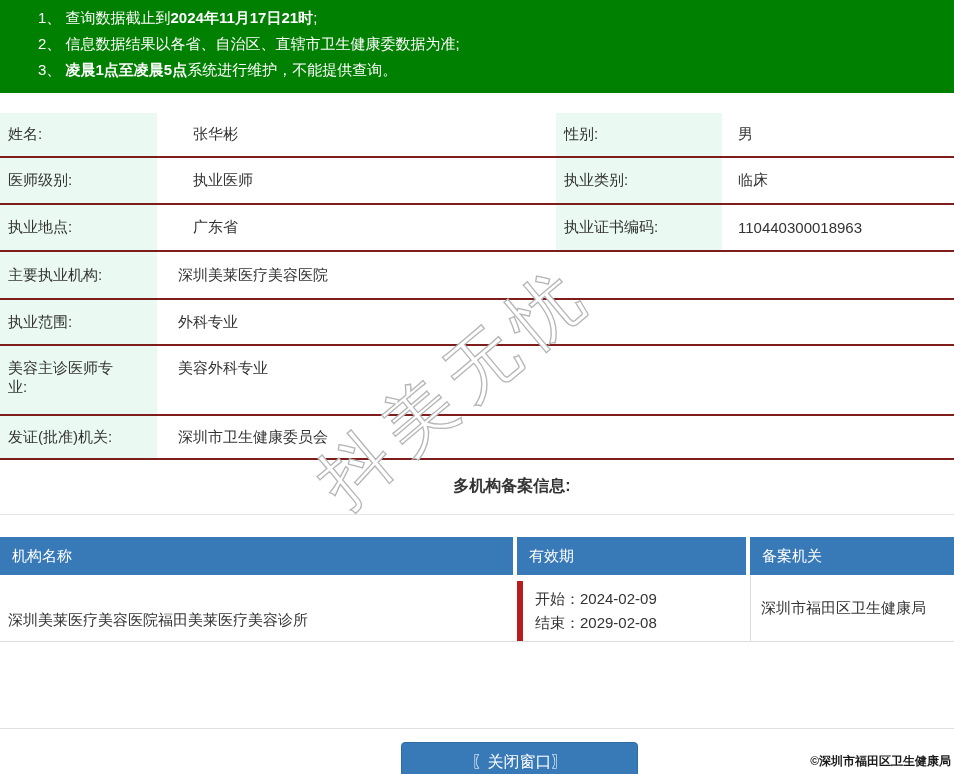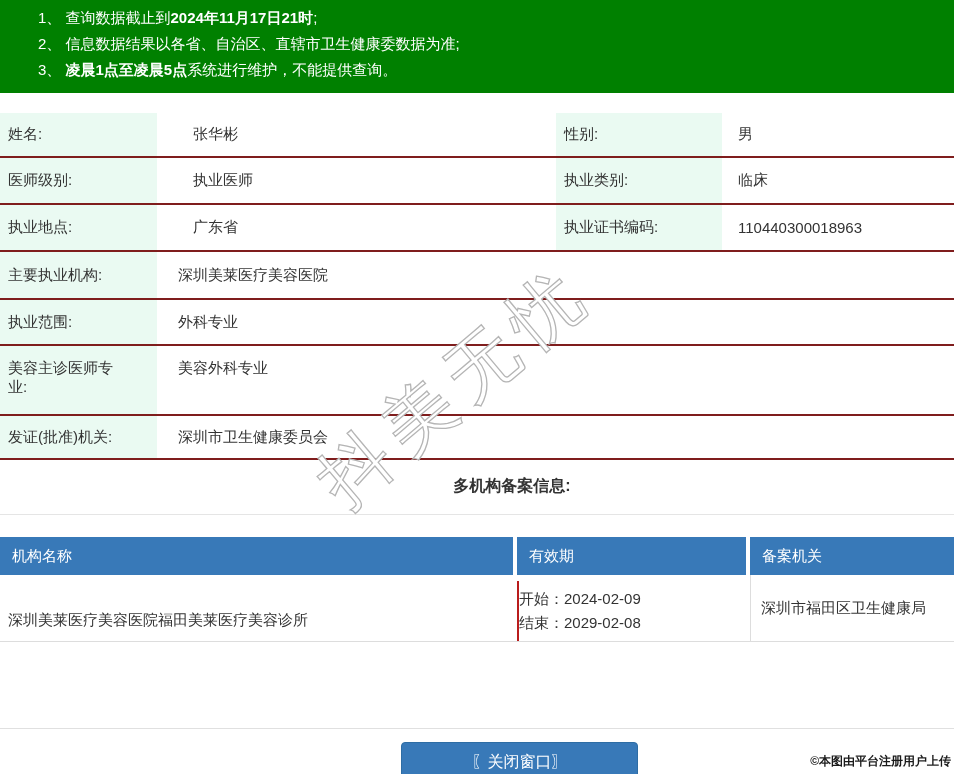--- a/index.html
+++ b/index.html
@@ -47,21 +47,21 @@
     background:#3879b8;color:#fff;font-size:15px;display:flex;align-items:center;
     padding-left:12px;box-sizing:border-box;
   }
   .hc1{width:513px;margin-right:4px;}
   .hc2{width:229px;margin-right:4px;}
   .hc3{width:204px;}
   .org-row{display:flex;border-bottom:1px solid #ddd;min-height:66px;}
   .org-row .dcell{display:flex;flex-direction:column;justify-content:center;
     box-sizing:border-box;font-size:15px;color:#333;}
   .dc1{width:517px;padding-left:8px;margin-top:25px;}
-  .dc2{width:233px;border-left:2px solid #b91c1c;line-height:24px;margin-top:6px;}
+  .dc2{width:233px;padding-left:12px;border-left:6px solid #b91c1c;line-height:24px;margin-top:6px;}
   .dc3{width:204px;padding-left:10px;border-left:1px solid #ddd;}
   
   .footer-line{position:absolute;top:728px;left:0;width:954px;border-top:1px solid #e0e0e0;}
   .close-btn{
     position:absolute;top:742px;left:401px;width:237px;height:38px;
     background:#3879b8;border:1px solid #2e6da4;border-radius:4px;
     color:#fff;font-size:16px;text-align:center;line-height:36px;
     box-sizing:border-box;cursor:pointer;z-index:3;
     font-family:"Liberation Sans","DejaVu Sans",sans-serif;
   }
@@ -144,13 +144,13 @@
     <div class="dcell dc2">
       <div>开始：2024-02-09</div>
       <div>结束：2029-02-08</div>
     </div>
     <div class="dcell dc3">深圳市福田区卫生健康局</div>
   </div>
 </div>
 
 <div class="footer-line"></div>
 <button class="close-btn">〖关闭窗口〗</button>
-<div class="upload-note">©本图由平台注册用户上传</div>
+<div class="upload-note">©深圳市福田区卫生健康局</div>
 
 </body></html>

